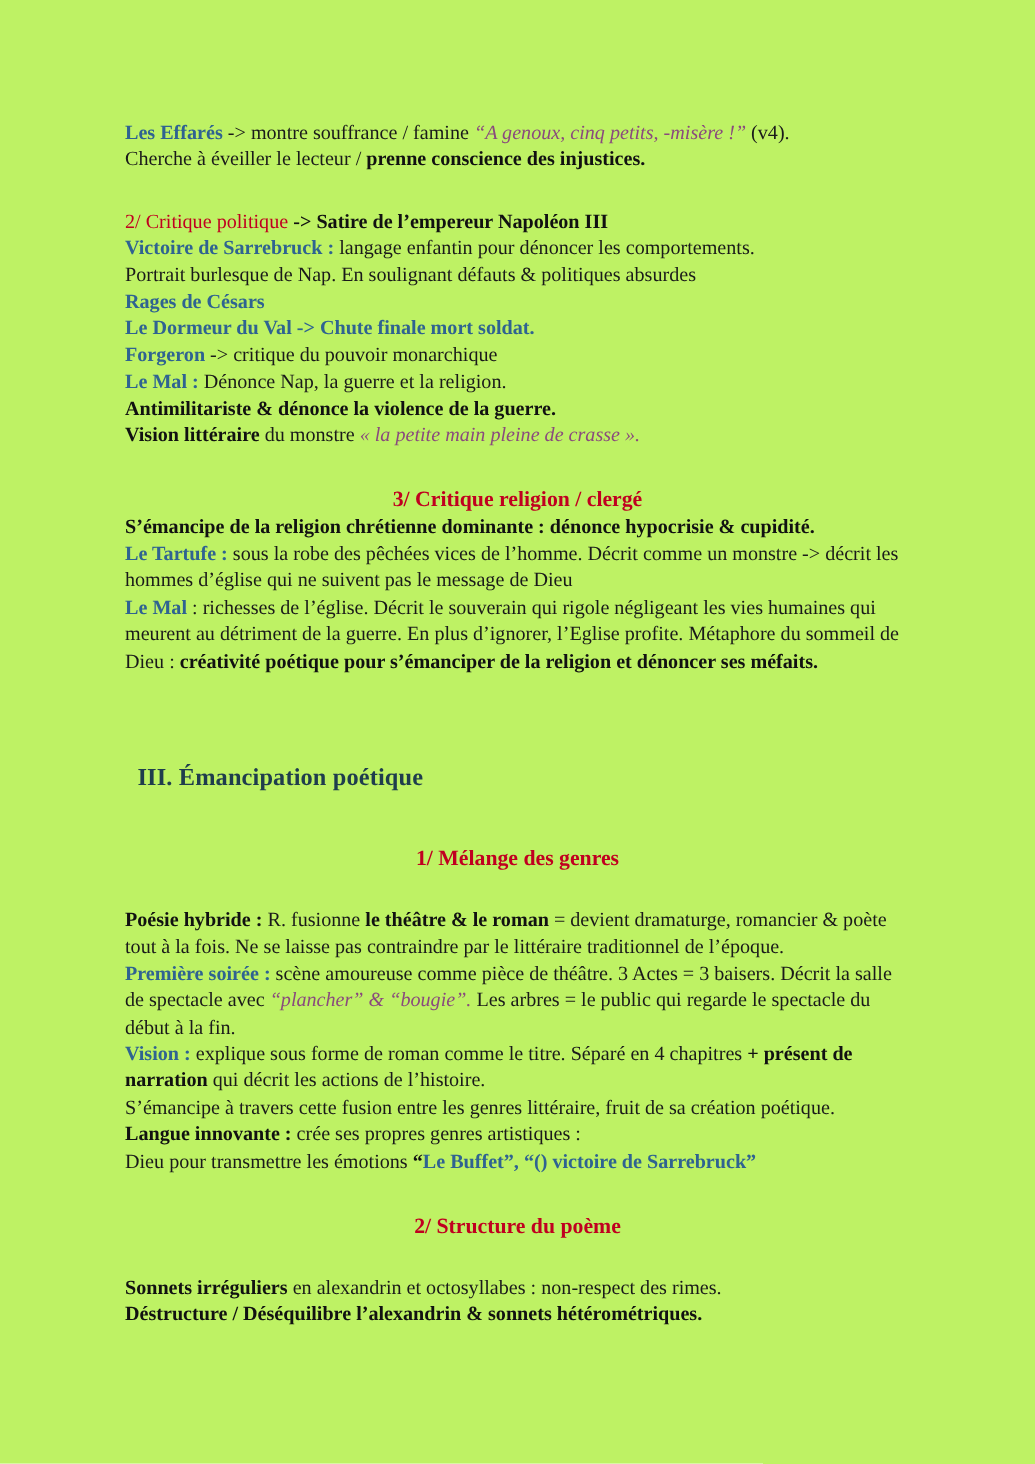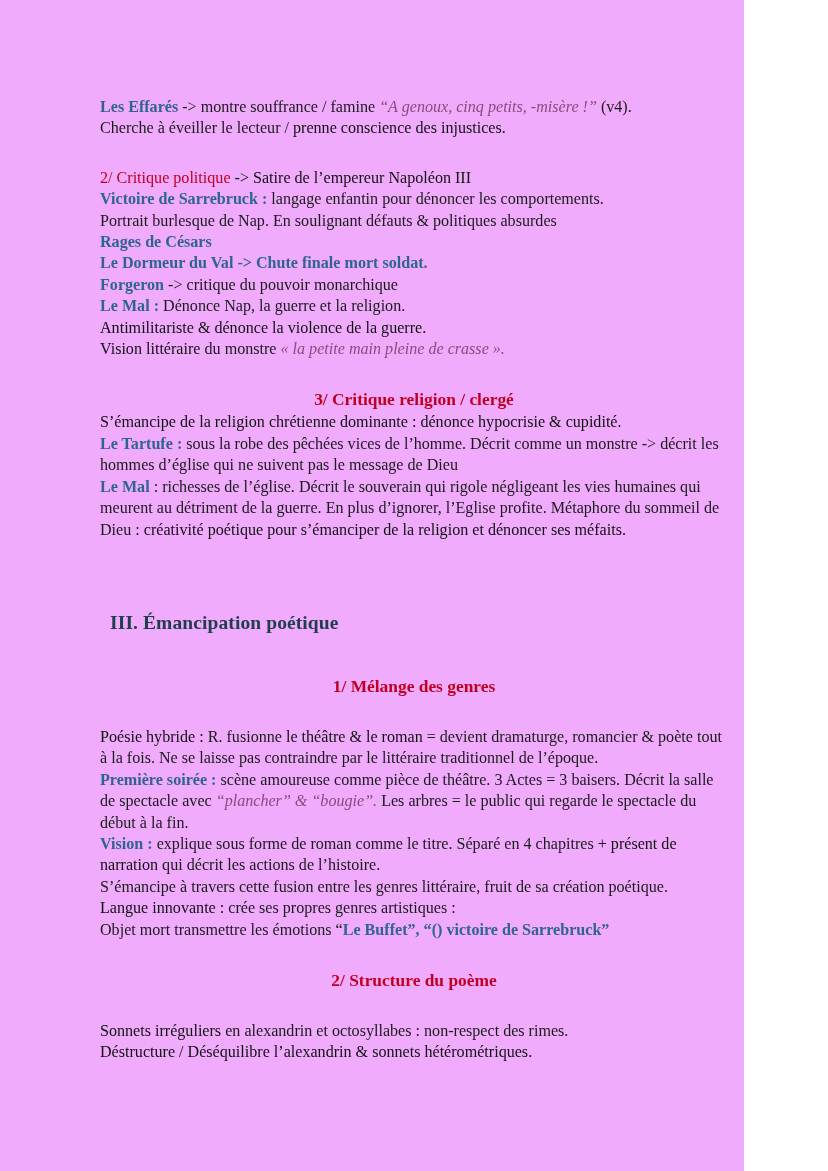--- a/index.html
+++ b/index.html
@@ -10,23 +10,23 @@
   }
   body {
     width: 828px;
     height: 1171px;
     font-family: "Liberation Serif", "DejaVu Serif", serif;
     color: #1a1a1a;
     -webkit-font-smoothing: antialiased;
   }
   .page {
     position: relative;
-    width: 744px;
+    width: 828px;
     height: 1171px;
-    background: #f0abfc;
+    background: #bef264;
     box-sizing: border-box;
     padding: 96px 100px 0 100px;
     overflow: hidden;
   }
   .doc {
     width: 628px;
     font-size: 16.1px;
     line-height: 21.4px;
   }
   p.line {
@@ -34,21 +34,21 @@
     padding: 0;
     text-align: left;
   }
   .blk {
     margin: 0;
   }
   
   .blue   { color: #2f6391; font-weight: bold; }
   .red    { color: #c00020; font-weight: normal; }
   .plum   { color: #8a4a7d; font-style: italic; }
-  .bold   { font-weight: normal; color: #111111; margin-top: 12px; }
+  .bold   { font-weight: bold; color: #111111; margin-top: 12px; }
   .plain  { color: #1a1a1a; }
   .gap-md { height: 28px; }
   .gap-xl { height: 60px; }
 
   h2.sec {
     margin: 10px;
     font-size: 19.5px;
     line-height: 26px;
     font-weight: bold;
     color: #1f3d4d;
@@ -106,21 +106,21 @@
     <h3 class="sub">1/ Mélange des genres</h3>
 
     <div class="gap-md"></div>
 
     <div class="blk">
       <p class="line"><span class="bold">Poésie hybride :</span><span class="plain"> R. fusionne </span><span class="bold">le théâtre &amp; le roman</span><span class="plain"> = devient dramaturge, romancier &amp; poète tout à la fois. Ne se laisse pas contraindre par le littéraire traditionnel de l’époque.</span></p>
       <p class="line"><span class="blue">Première soirée :</span><span class="plain"> scène amoureuse comme pièce de théâtre. 3 Actes = 3 baisers. Décrit la salle de spectacle avec </span><span class="plum">“plancher” &amp; “bougie”.</span><span class="plain"> Les arbres = le public qui regarde le spectacle du début à la fin.</span></p>
       <p class="line"><span class="blue">Vision :</span><span class="plain"> explique sous forme de roman comme le titre. Séparé en 4 chapitres </span><span class="bold">+ présent de narration</span><span class="plain"> qui décrit les actions de l’histoire.</span></p>
       <p class="line"><span class="plain">S’émancipe à travers cette fusion entre les genres littéraire, fruit de sa création poétique.</span></p>
       <p class="line"><span class="bold">Langue innovante :</span><span class="plain"> crée ses propres genres artistiques :</span></p>
-      <p class="line"><span class="plain">Objet mort transmettre les émotions </span><span class="bold">“</span><span class="blue">Le Buffet”, “() victoire de Sarrebruck”</span></p>
+      <p class="line"><span class="plain">Dieu pour transmettre les émotions </span><span class="bold">“</span><span class="blue">Le Buffet”, “() victoire de Sarrebruck”</span></p>
     </div>
 
     <div class="gap-md"></div>
 
     <h3 class="sub">2/ Structure du poème</h3>
 
     <div class="gap-md"></div>
 
     <div class="blk">
       <p class="line"><span class="bold">Sonnets irréguliers</span><span class="plain"> en alexandrin et octosyllabes : non-respect des rimes.</span></p>

